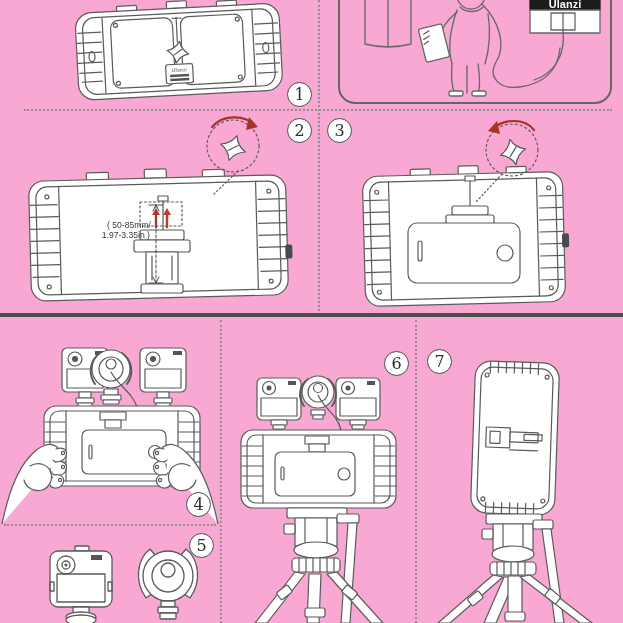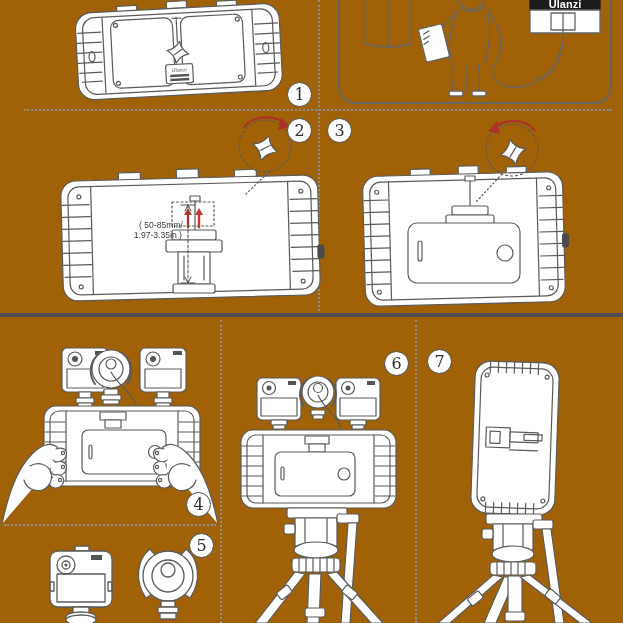--- a/index.html
+++ b/index.html
@@ -1,16 +1,16 @@
 <!DOCTYPE html>
 <html><head>
 <meta charset="utf-8">
 <style>
   html,body { margin:0; padding:0; background:#ffffff; }
-  .canvas { position:relative; width:623px; height:623px; background:#a16207; overflow:hidden;
+  .canvas { position:relative; width:623px; height:623px; background:#f9a8d4; overflow:hidden;
             font-family:"Liberation Sans", sans-serif; }
   .panel { position:absolute; overflow:hidden; }
   .panel svg { display:block; }
   .divider { position:absolute; }
   .h-dot { border-top:2px dotted #8f8f8f; height:0; }
   .v-dot { border-left:2px dotted #8f8f8f; width:0; }
   .solid-rule { background:#4d4d4d; height:4px; }
   .badge { position:absolute; width:25px; height:25px; box-sizing:border-box;
            border:1.6px solid #4a4a4a; border-radius:50%;
            display:flex; align-items:center; justify-content:center;
@@ -100,21 +100,21 @@
           <text x="235" y="7.5" text-anchor="middle" font-size="11" font-weight="bold" fill="#ffffff" stroke="none">Ulanzi</text>
           <rect x="200" y="10" width="70" height="23" fill="#ffffff"></rect>
           <rect x="221" y="13" width="24" height="17" fill="#ffffff"></rect>
           <line x1="233" y1="13" x2="233" y2="30"></line>
           <path d="M233 30 C236 58 222 74 204 80"></path>
         </g>
       </g>
     </svg>
   </section>
 
-  <section class="panel" style="left:0; top:110px; width:318px; height:204px;padding-left:32px;">
+  <section class="panel" style="left:0; top:110px; width:318px; height:204px;">
     <svg width="318" height="204" viewBox="0 0 318 204">
       <g stroke="#5a5a5a" fill="#ffffff" stroke-width="1.2" stroke-linecap="round" stroke-linejoin="round">
         <g transform="rotate(-1.5 158 128)">
           <rect x="88" y="61" width="22" height="9" rx="1"></rect>
           <rect x="146" y="59" width="22" height="9" rx="1"></rect>
           <rect x="204" y="61" width="22" height="9" rx="1"></rect>
           <rect x="30" y="68" width="257" height="120" rx="15"></rect>
           <rect x="37" y="74" width="243" height="108" rx="11" fill="none"></rect>
           <line x1="60" y1="74" x2="60" y2="182"></line>
           <line x1="257" y1="74" x2="257" y2="182"></line>

